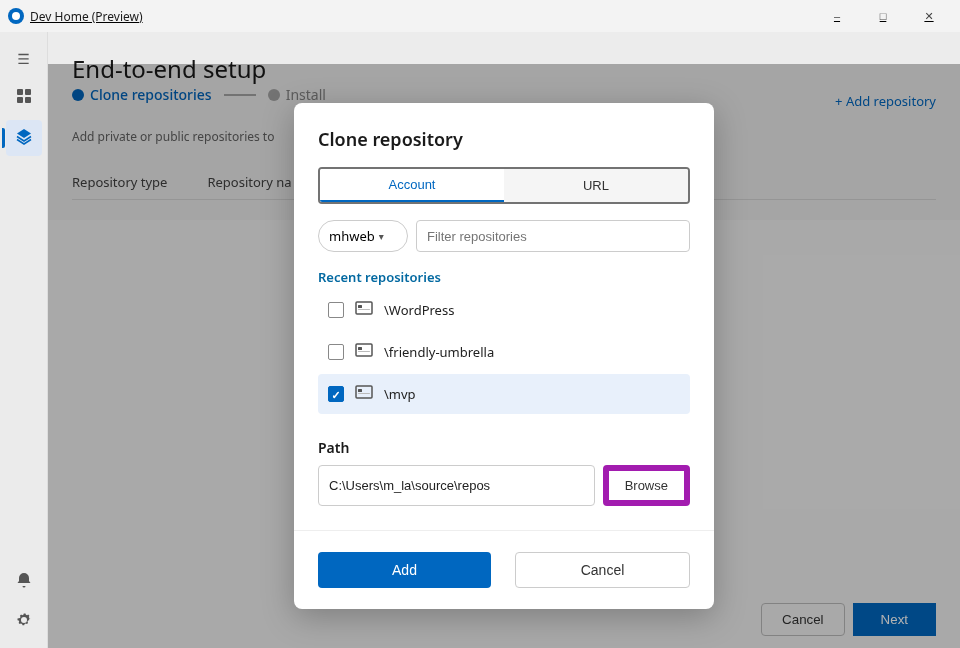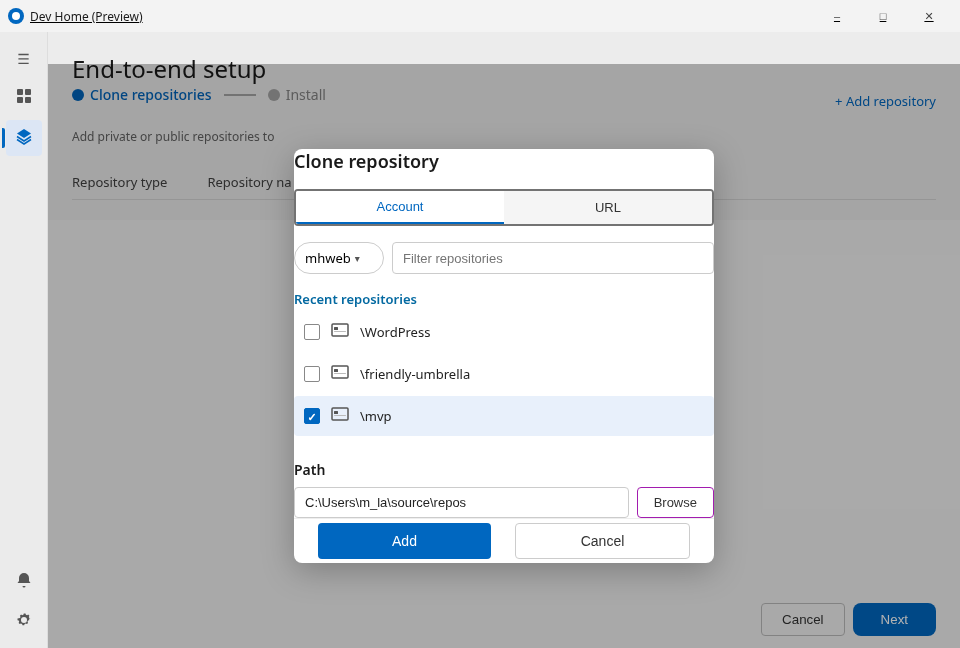--- a/index.html
+++ b/index.html
@@ -194,21 +194,21 @@
       background: transparent;
       border-radius: 4px;
       cursor: pointer;
       color: #333;
     }
     .btn-next {
       padding: 8px 28px;
       background: #0067c0;
       color: white;
       border: none;
-      border-radius: 8px;
+      border-radius: 0;
       cursor: pointer;
       font-weight: 500;
     }
 
     
     .overlay {
       position: absolute;
       top: 32px;
       left: 0;
       right: 0;
@@ -225,20 +225,21 @@
       background: white;
       border-radius: 8px;
       width: 420px;
       max-height: 600px;
       box-shadow: 0 8px 32px rgba(0,0,0,0.25);
       display: flex;
       flex-direction: column;
       overflow: hidden;
     }
     .dialog-content {
+      padding: 24px;
       display: flex;
       flex-direction: column;
       gap: 16px;
       flex: 1;
     }
     .dialog-title {
       font-size: 18px;
       font-weight: 600;
       color: #1a1a1a;
     }
@@ -361,33 +362,33 @@
       flex: 1;
       border: 1px solid #ccc;
       border-radius: 4px;
       padding: 7px 10px;
       font-size: 13px;
       outline: none;
       color: #222;
     }
     .browse-btn {
       padding: 7px 16px;
-      border: 1px solid #a21caf;
+      border: 6px solid #a21caf;
       border-radius: 4px;
       background: white;
       cursor: pointer;
       font-size: 13px;
       color: #333;
     }
 
     
     .dialog-footer {
       display: flex;
       gap: 24px;
-      padding: 4px 24px;
+      padding: 21px 24px;
       border-top: 1px solid #eee;
     }
     .btn-add {
       flex: 1;
       padding: 9px;
       background: #0067c0;
       color: white;
       border: none;
       border-radius: 4px;
       cursor: pointer;

